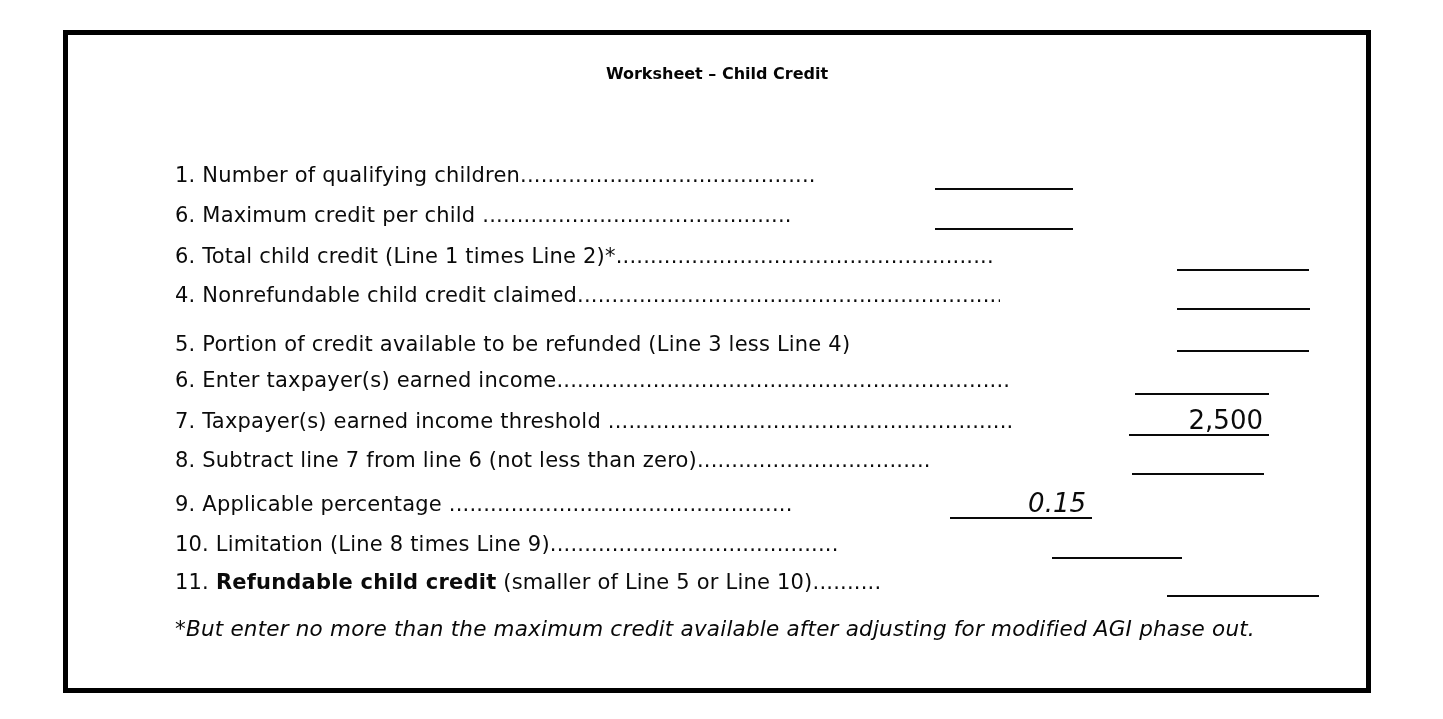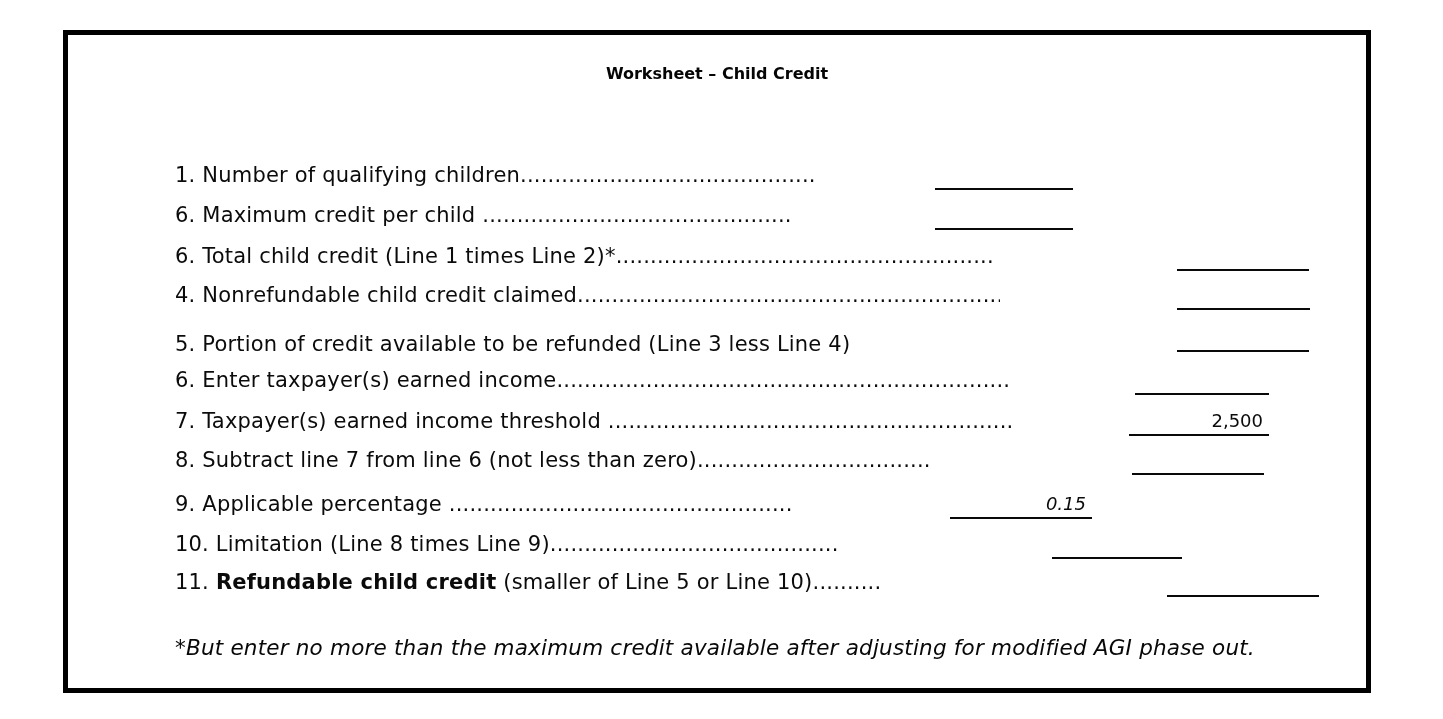--- a/index.html
+++ b/index.html
@@ -36,21 +36,21 @@
     height: 28px;
     letter-spacing: 0.2px;
   }
   .label .bold-seg { font-weight: bold; }
   .blank {
     position: absolute;
     top: 0;
     height: 28px;
     border-bottom: 2px solid #090909;
     text-align: right;
-    font-size: 18px;
+    font-size: 26px;
     line-height: 25px;
     padding-right: 6px;
   }
   
   .r1  { top: 127px; } .r1  .label { width: 640px; } .r1  .blank { left: 760px;  width: 138px; }
   .r2  { top: 167px; } .r2  .label { width: 640px; } .r2  .blank { left: 760px;  width: 138px; }
   .r3  { top: 208px; } .r3  .label { width: 820px; } .r3  .blank { left: 1002px; width: 132px; }
   .r4  { top: 247px; } .r4  .label { width: 825px; } .r4  .blank { left: 1002px; width: 133px; }
   .r5  { top: 289px; } .r5  .label { width: 900px; margin-top: 7px; } .r5  .blank { left: 1002px; width: 132px; }
   .r6  { top: 332px; } .r6  .label { width: 835px; } .r6  .blank { left: 960px;  width: 134px; }
@@ -62,21 +62,20 @@
   .footnote {
     position: absolute;
     left: 107px; top: 577px;
     width: 1128px;
     font-style: italic;
     font-size: 21.5px;
     line-height: 33px;
     text-align: justify;
     letter-spacing: 0.2px;
     color: #080808;
-    margin-top: 19px;
   }
 </style>
 </head>
 <body>
 
 <div class="page">
   <div class="box">
 
     <div class="title">
       <div>Worksheet – Child Credit</div>

